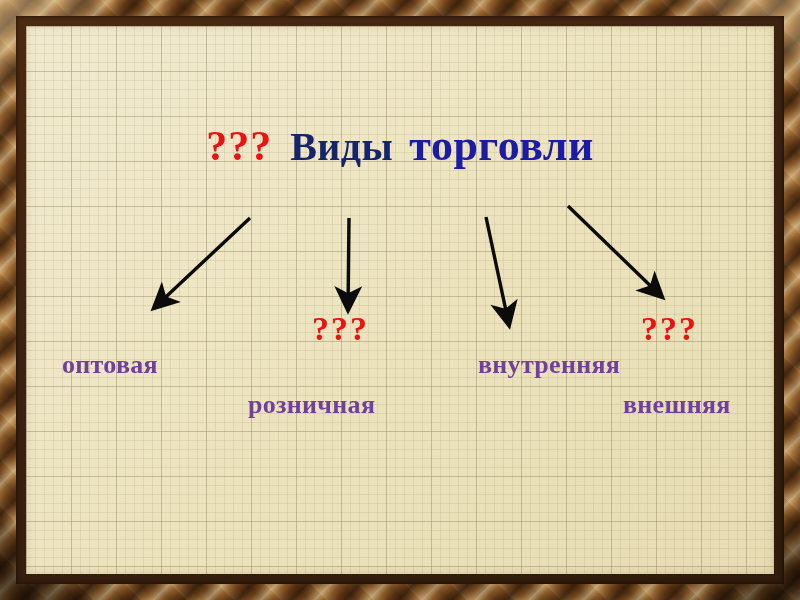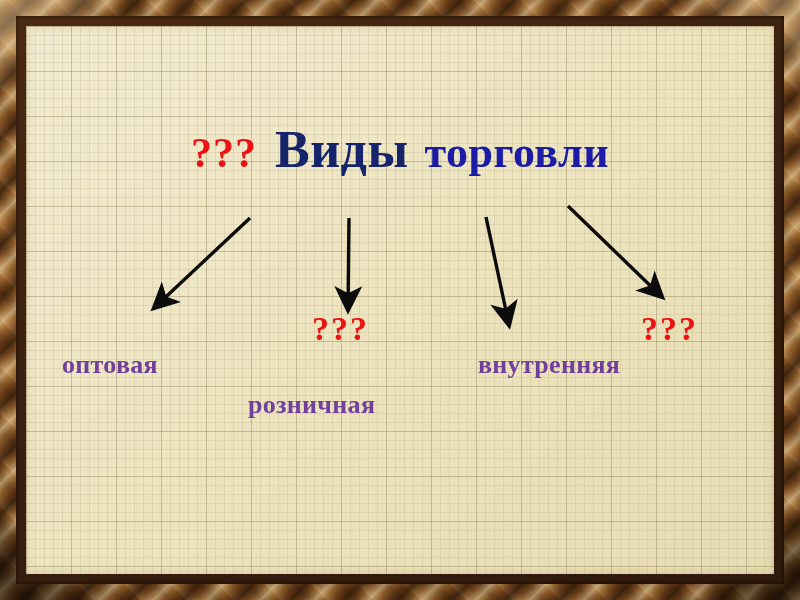--- a/index.html
+++ b/index.html
@@ -114,21 +114,21 @@
     line-height: 1;
   }
   .title-q {
     font-size: 42px;
     font-weight: bold;
     color: #ee1111;
     letter-spacing: 1px;
     vertical-align: baseline;
   }
   .title-word-a {
-    font-size: 52px;
+    font-size: 40px;
     font-weight: bold;
     color: #16246b;
     letter-spacing: 0.5px;
     margin-left: 18px;
   }
   .title-word-b {
     font-size: 44px;
     font-weight: bold;
     color: #1b1ba6;
     letter-spacing: 0.5px;
@@ -199,15 +199,16 @@
     <div class="node qmark" id="q-center">???</div>
 
     <div class="node qmark" id="q-right">???</div>
 
     <div class="node leaf" id="leaf-opt">оптовая</div>
 
     <div class="node leaf" id="leaf-roz">розничная</div>
 
     <div class="node leaf" id="leaf-vnutr">внутренняя</div>
 
+    <div class="node leaf" id="leaf-vnesh">внешняя</div>
 
   </div>
 </div>
 
 </body></html>

